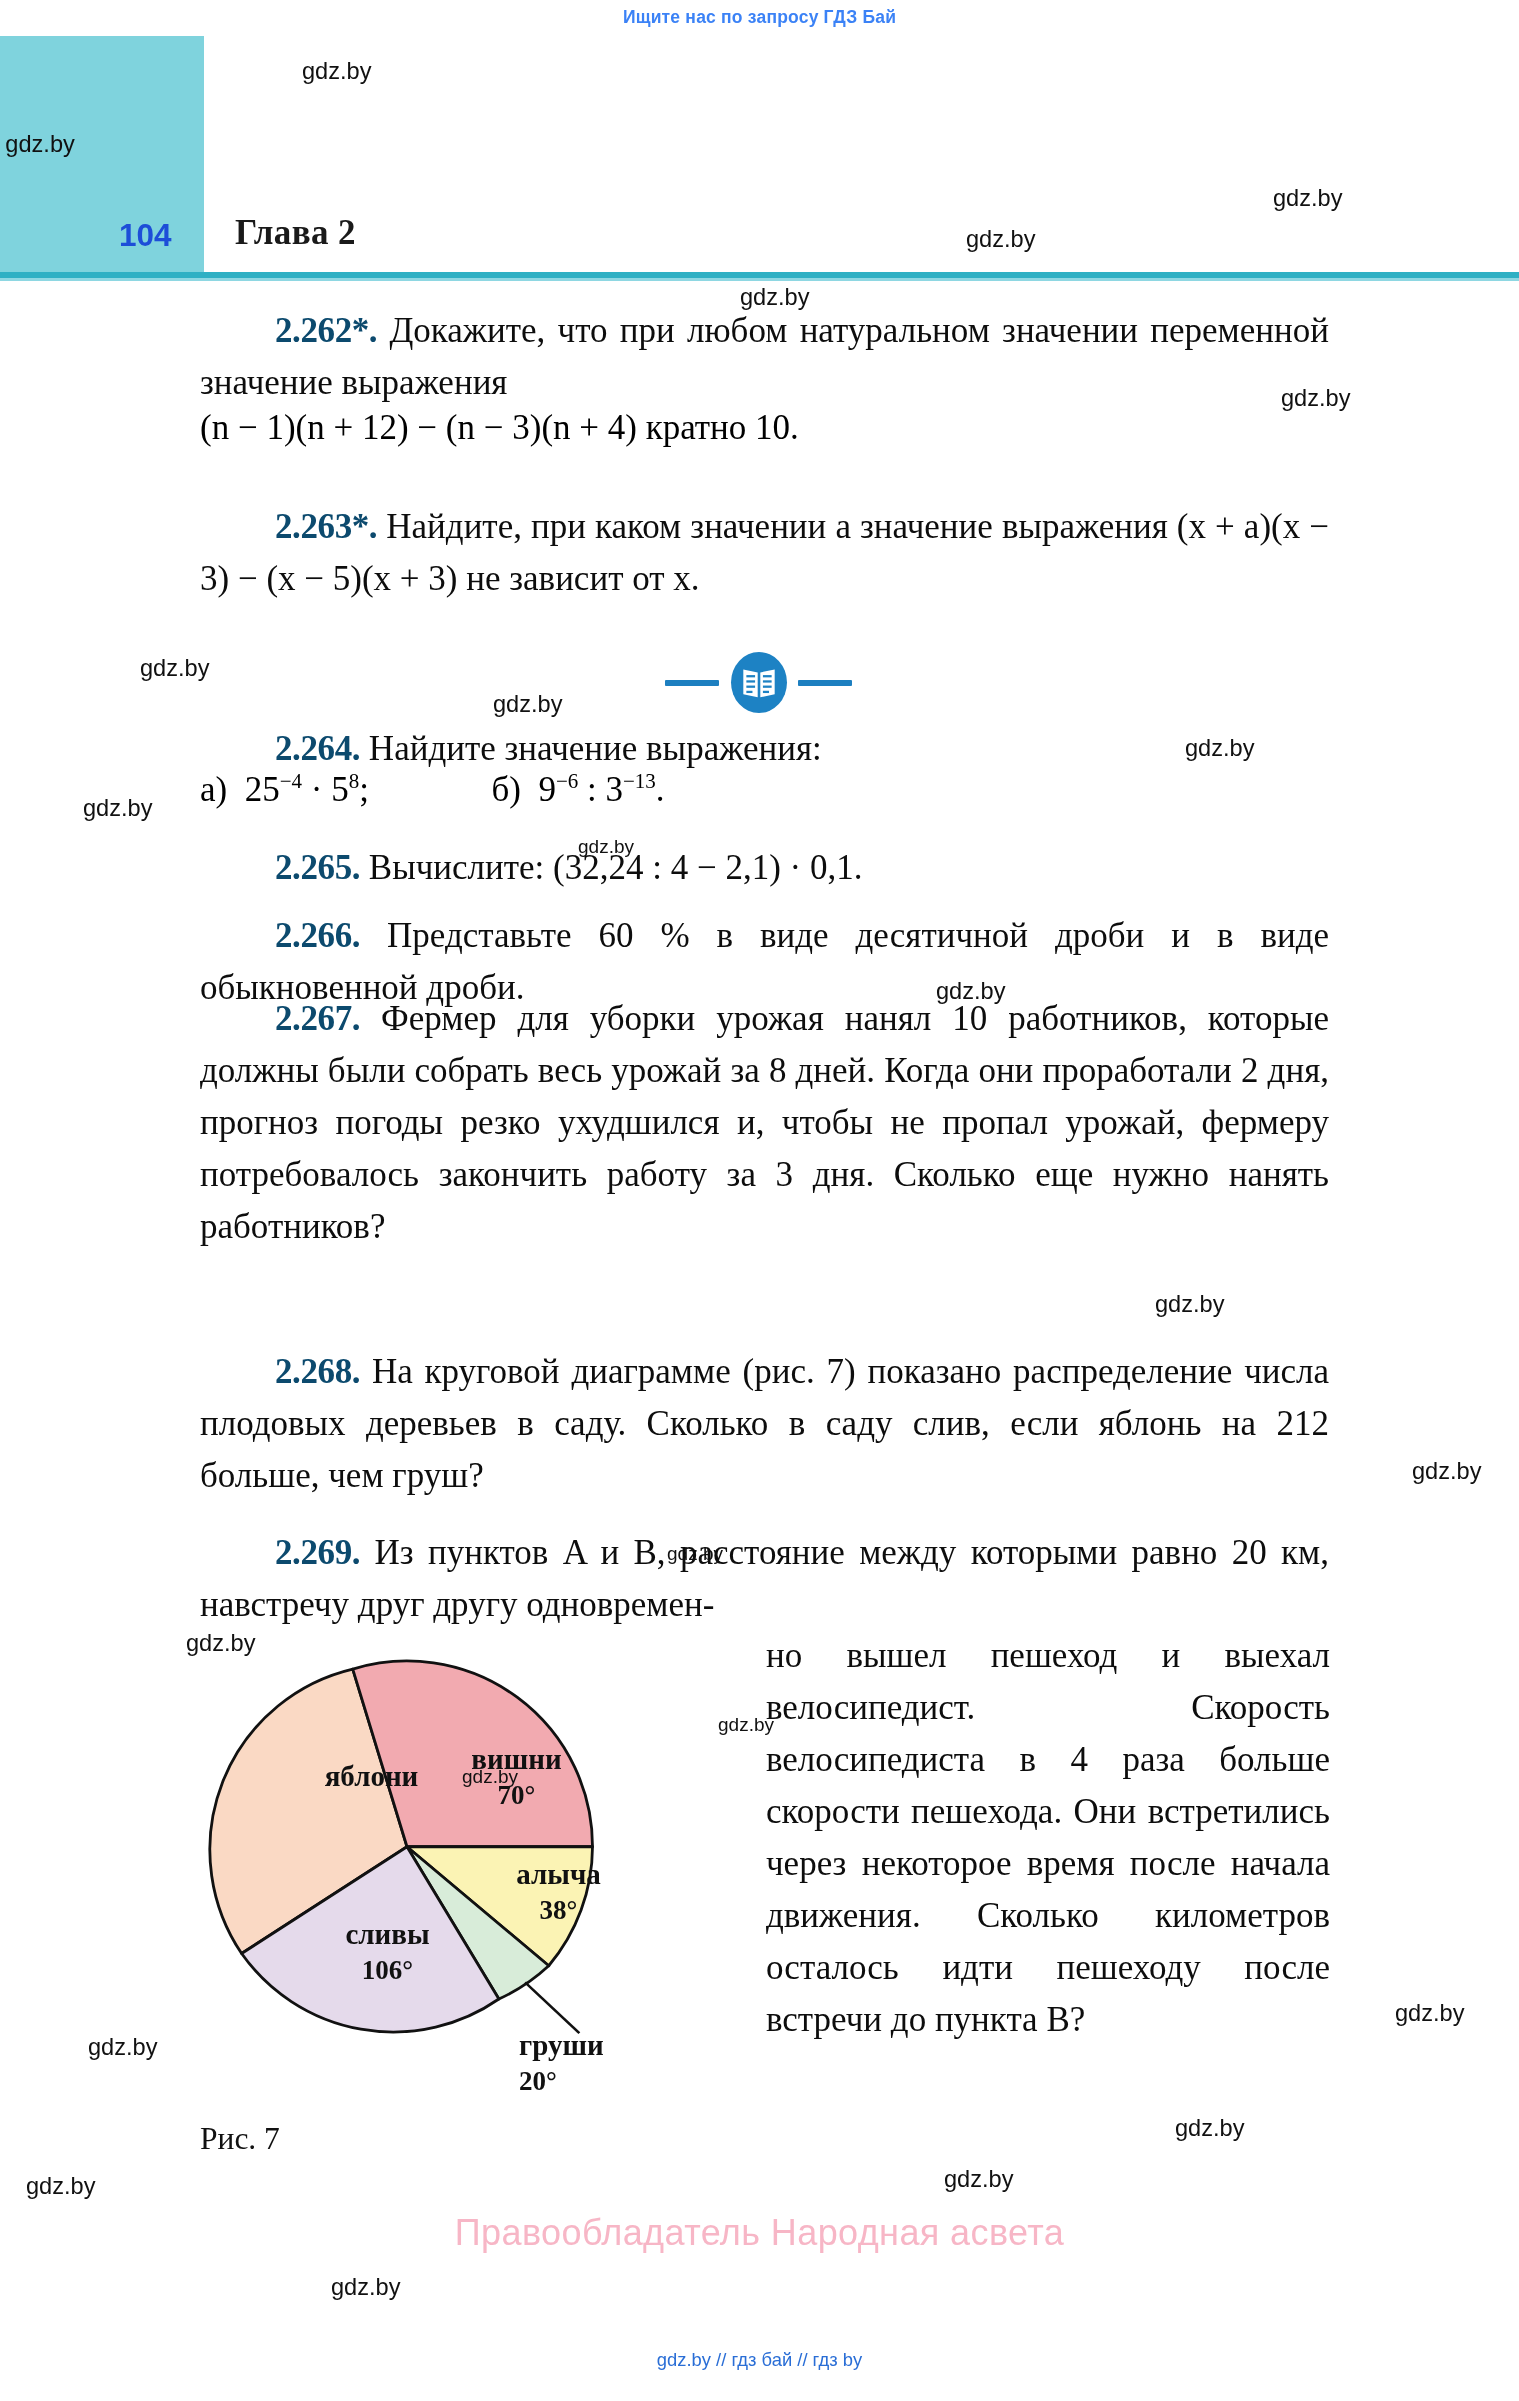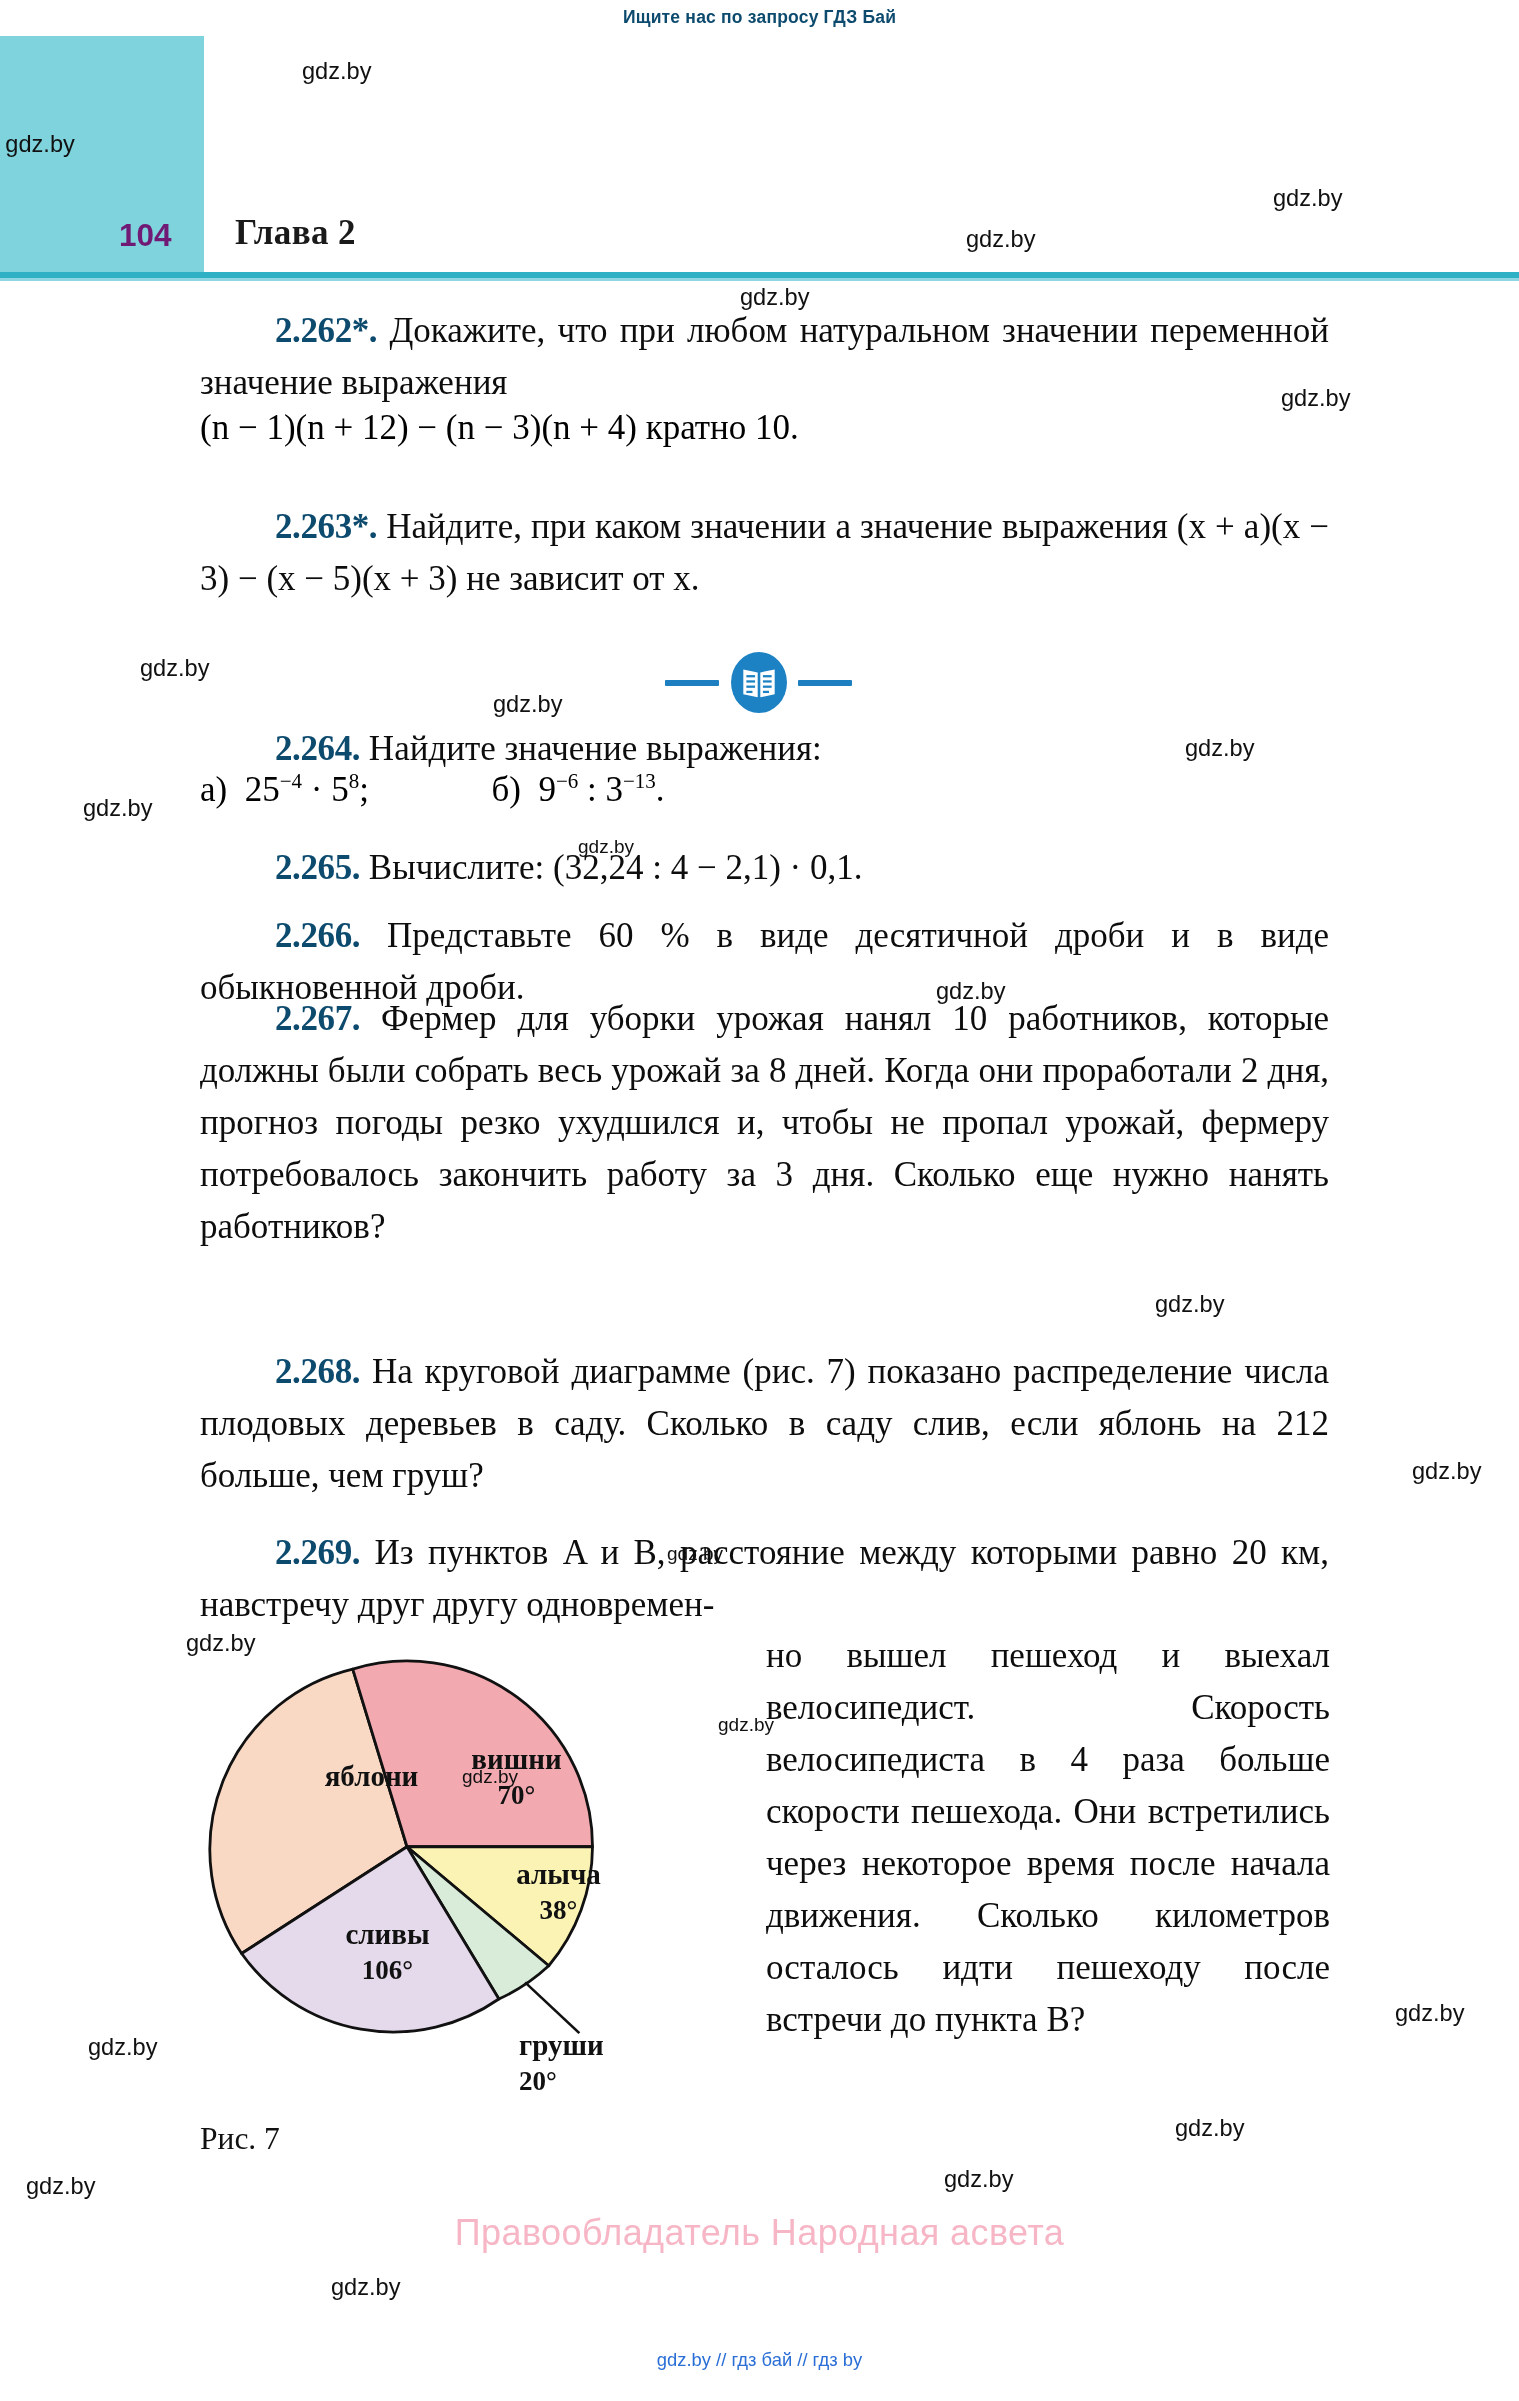--- a/index.html
+++ b/index.html
@@ -10,41 +10,41 @@
     position:relative;
     overflow:hidden;
   }
   .page{position:absolute;inset:0;}
 
   
   .promo{
     position:absolute;left:0;top:7px;width:1519px;
     text-align:center;
     font-family:"Liberation Sans", sans-serif;
-    font-size:17.5px;font-weight:700;color:#0c4a6e;
+    font-size:17.5px;font-weight:700;color:#3b82f6;
     letter-spacing:0.2px;
   }
 
   
   .teal-block{
     position:absolute;left:0;top:36px;width:204px;height:236px;
     background:#7fd3dd;
   }
   .teal-rule{
     position:absolute;left:0;top:272px;width:1519px;height:6.1px;
     background:#2fb0c4;
   }
   .teal-rule2{
     position:absolute;left:0;top:278px;width:1519px;height:2.6px;
     background:#8ed7e2;
   }
   .pageno{
     position:absolute;left:119px;top:217px;
     font-family:"Liberation Sans", sans-serif;
-    font-size:31.5px;font-weight:700;color:#701a75;
+    font-size:31.5px;font-weight:700;color:#1d4ed8;
   }
   .chapter{
     position:absolute;left:235px;top:213px;
     font-family:"Liberation Serif", serif;
     font-size:35px;font-weight:700;color:#1a1a1a;
     letter-spacing:0.4px;
   }
 
   
   .wm{

